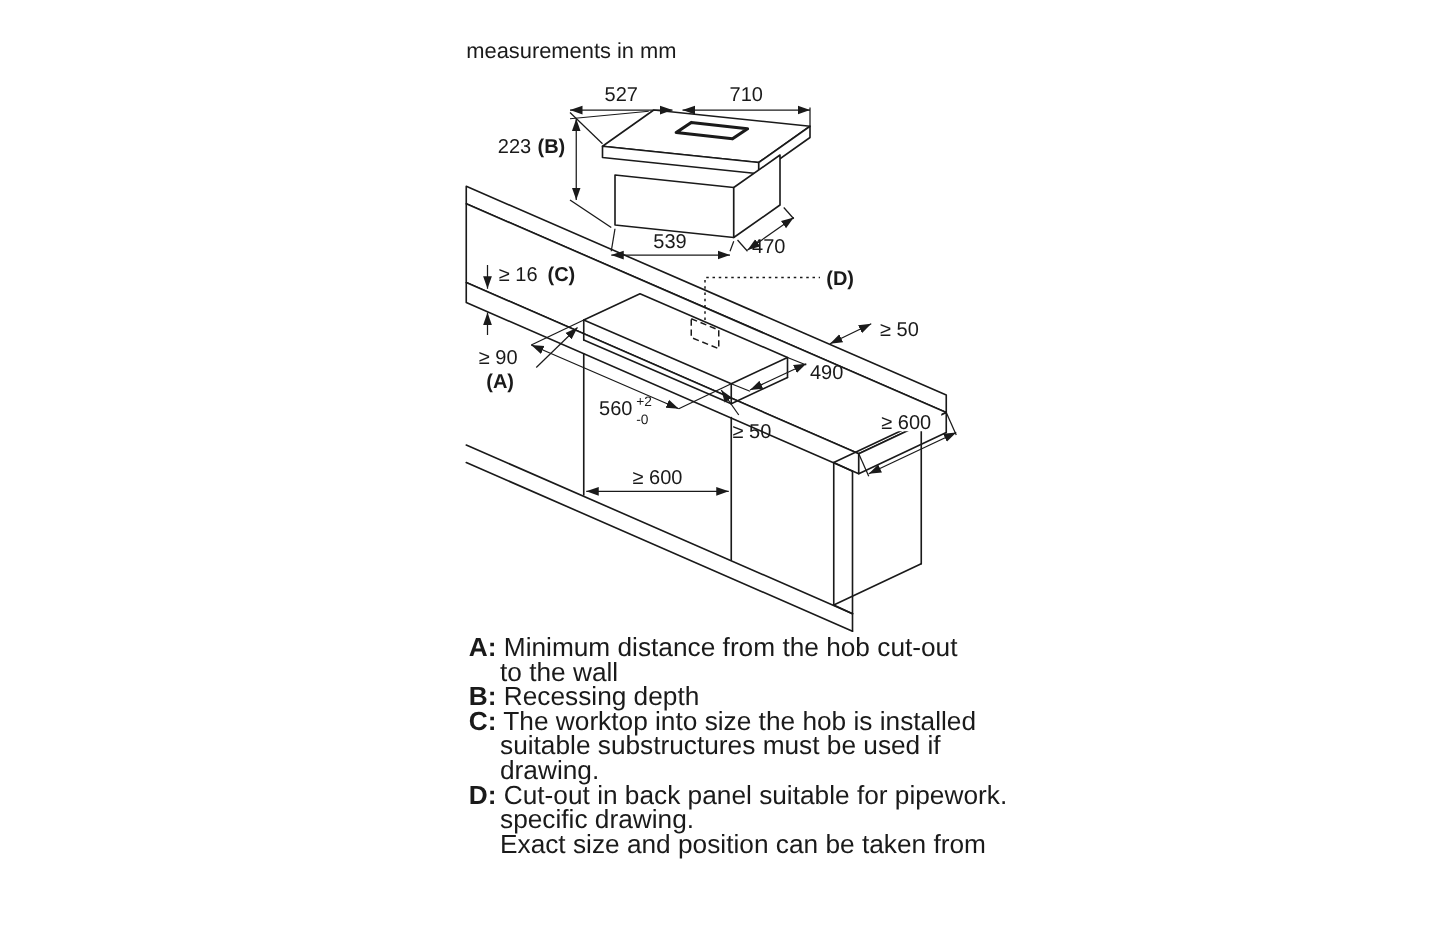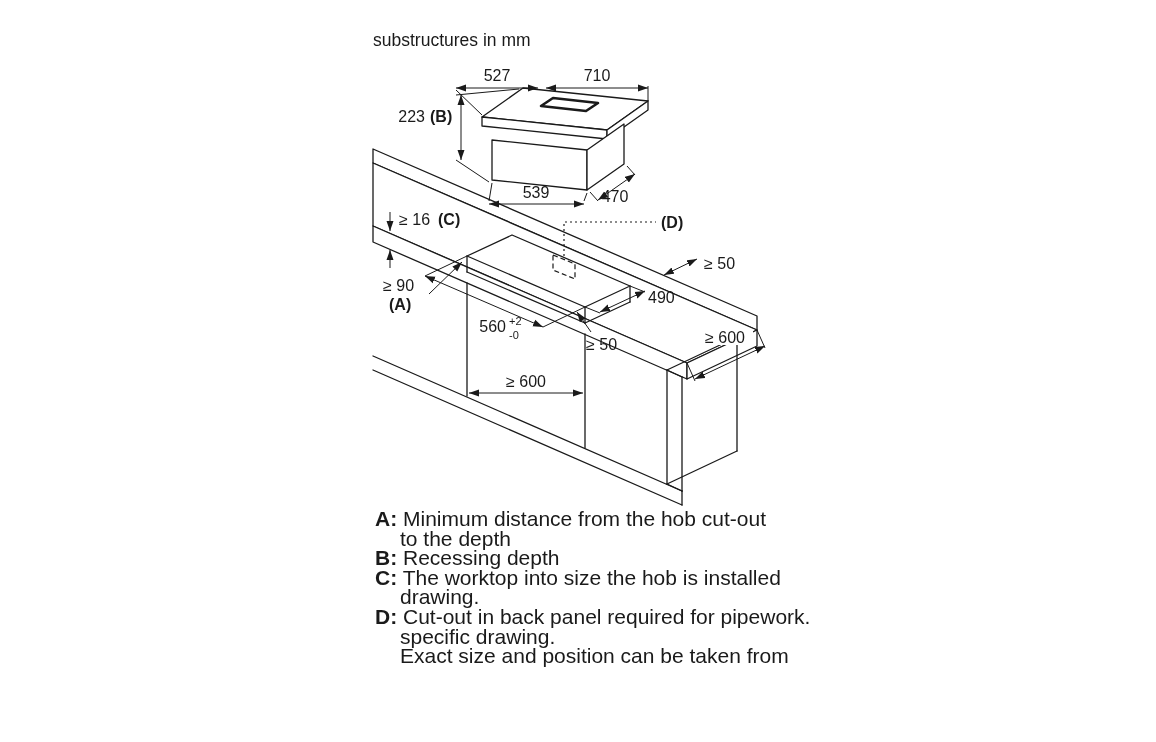--- a/index.html
+++ b/index.html
@@ -16,21 +16,21 @@
   .dim{stroke:#1a1a1a;stroke-width:1;fill:none;}
   .dot{stroke:#1a1a1a;stroke-width:1.2;fill:none;stroke-dasharray:2 3;}
   .dash{stroke:#1a1a1a;stroke-width:1.2;fill:none;stroke-dasharray:5 3;}
   .legend{position:absolute;left:375px;top:509px;font-size:21px;line-height:19.6px;}
   .legend .k{font-weight:bold;}
   .legend .cont{padding-left:25px;}
 </style>
 </head>
 <body>
 
-<div class="title">substructures in mm</div>
+<div class="title">measurements in mm</div>
 
 <svg width="1156" height="742" viewBox="0 0 1156 742">
   <defs>
     <marker id="ar" markerWidth="11" markerHeight="9" refX="10" refY="4" orient="auto-start-reverse" markerUnits="userSpaceOnUse">
       <path d="M0,0.5 L10,4 L0,7.5 Z" fill="#1a1a1a"></path>
     </marker>
   </defs>
 
   <g>
     <polygon class="face" points="373,149 757,316 757,330 373,163"></polygon>
@@ -164,27 +164,28 @@
 
   <g>
     <line class="dim" x1="469" y1="393" x2="583" y2="393" marker-start="url(#ar)" marker-end="url(#ar)"></line>
     <text x="526" y="387" text-anchor="middle">≥ 600</text>
   </g>
 </svg>
 
 <div class="legend">
   <div class="legend-entry">
     <div class="legend-line"><span class="k">A:</span> <span>Minimum distance from the hob cut-out</span></div>
-    <div class="legend-line cont">to the depth</div>
+    <div class="legend-line cont">to the wall</div>
   </div>
   <div class="legend-entry">
     <div class="legend-line"><span class="k">B:</span> <span>Recessing depth</span></div>
   </div>
   <div class="legend-entry">
     <div class="legend-line"><span class="k">C:</span> <span>The worktop into size the hob is installed</span></div>
+    <div class="legend-line cont">suitable substructures must be used if</div>
     <div class="legend-line cont">drawing.</div>
   </div>
   <div class="legend-entry">
-    <div class="legend-line"><span class="k">D:</span> <span>Cut-out in back panel required for pipework.</span></div>
+    <div class="legend-line"><span class="k">D:</span> <span>Cut-out in back panel suitable for pipework.</span></div>
     <div class="legend-line cont">specific drawing.</div>
     <div class="legend-line cont">Exact size and position can be taken from</div>
   </div>
 </div>
 
 </body></html>

